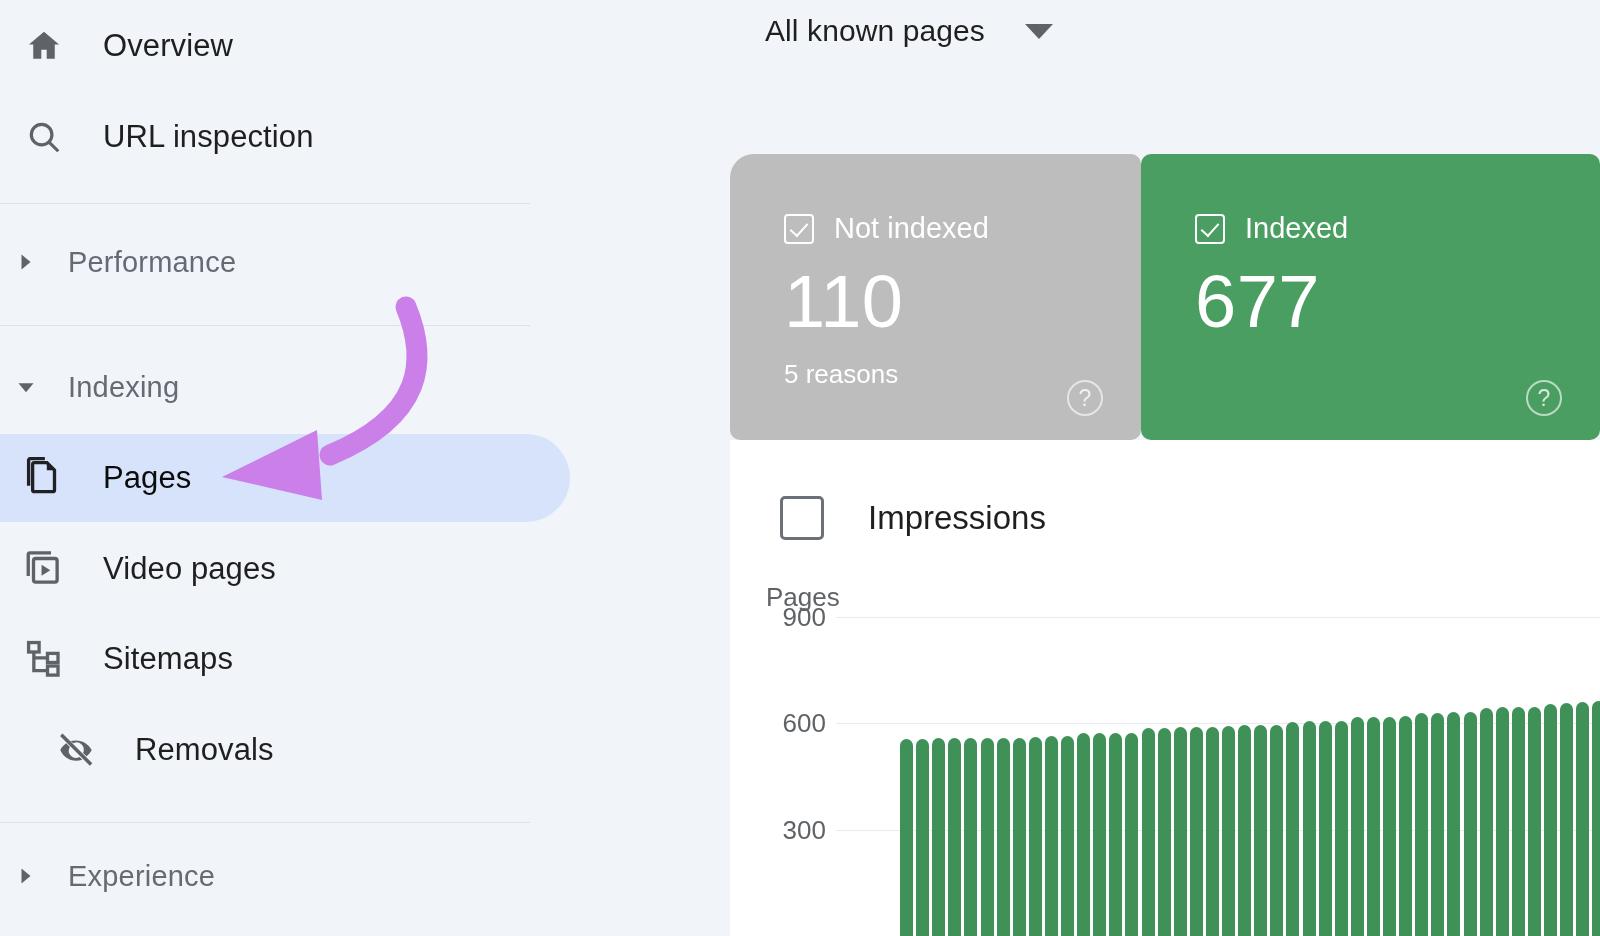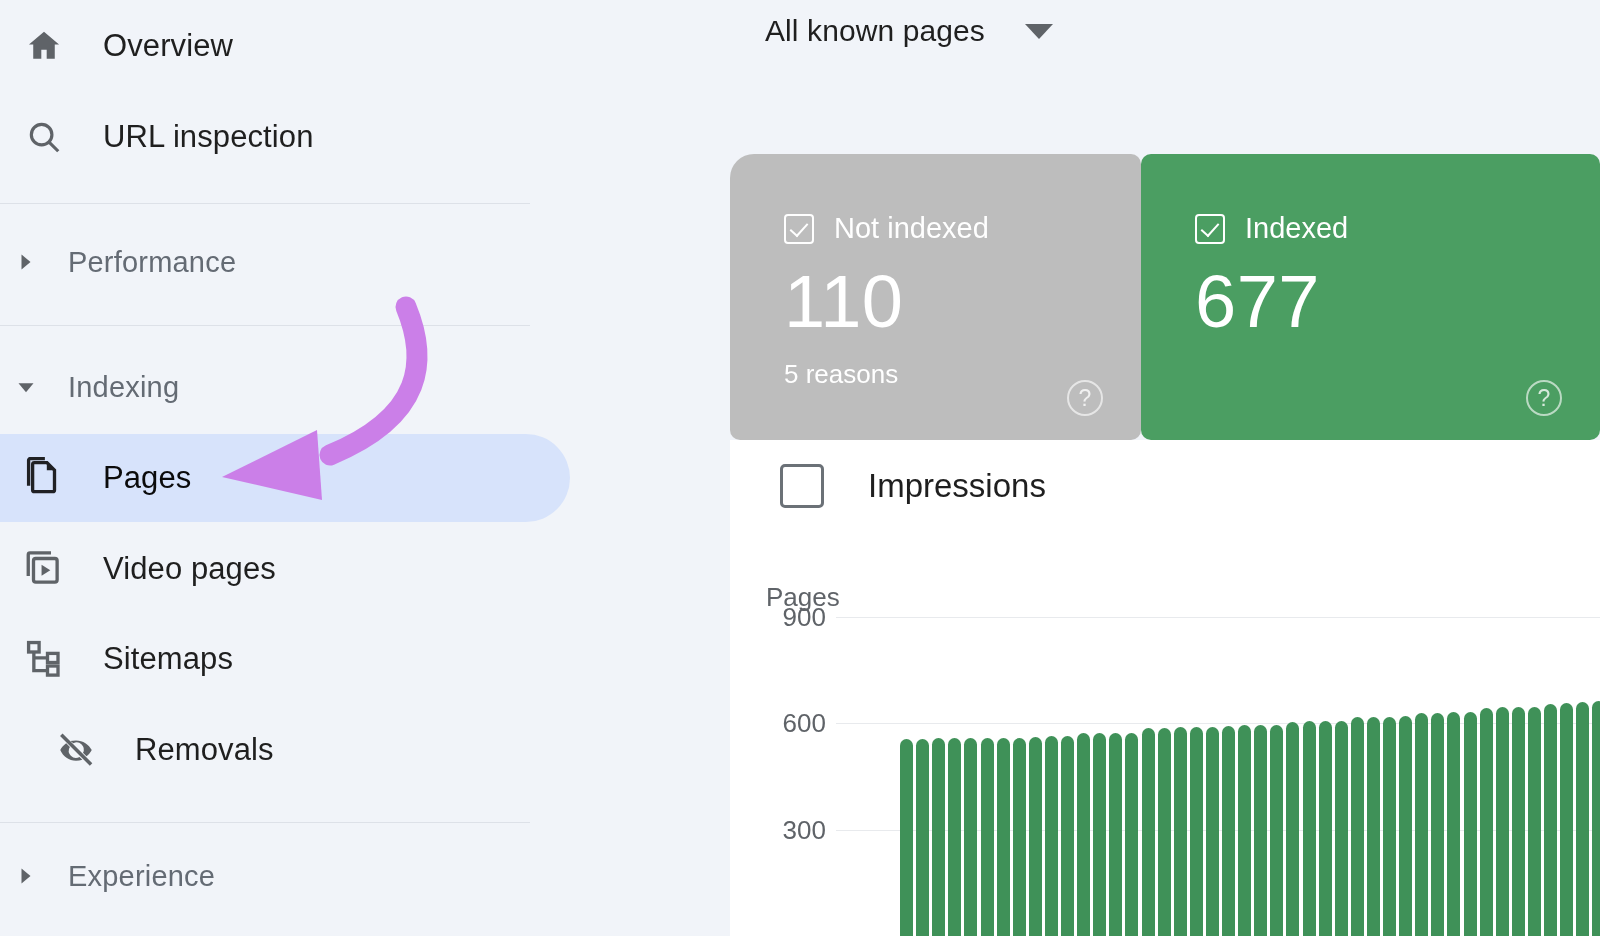--- a/index.html
+++ b/index.html
@@ -215,21 +215,21 @@
     position: absolute;
     left: 2px;
     top: 440px;
     width: 870px;
     height: 496px;
     background: #ffffff;
   }
   .impressions-row {
     position: absolute;
     left: 50px;
-    top: 24px;
+    top: 56px;
     display: flex;
     align-items: center;
     justify-content: center;
   }
   .cb-dark {
     width: 44px;
     height: 44px;
     border: 3.5px solid #6b7177;
     border-radius: 5px;
     box-sizing: border-box;

